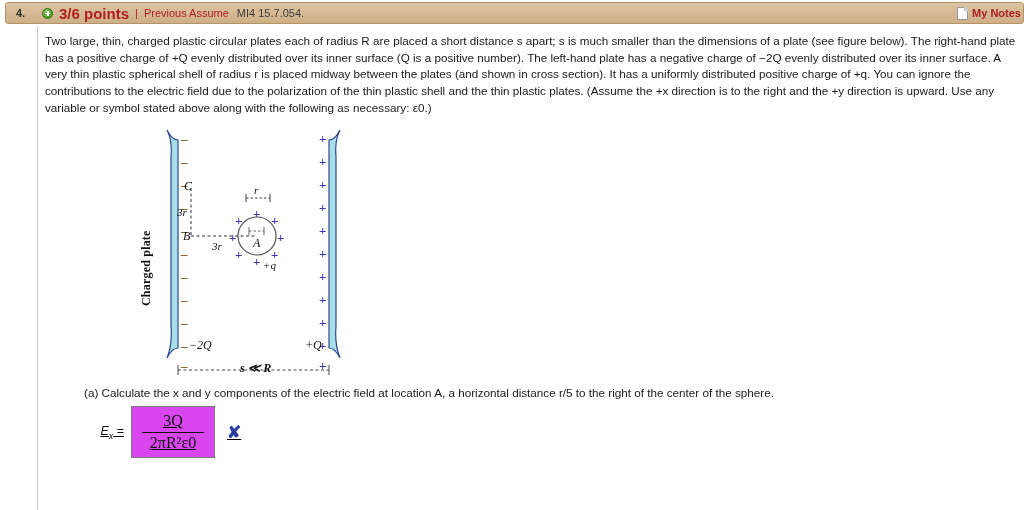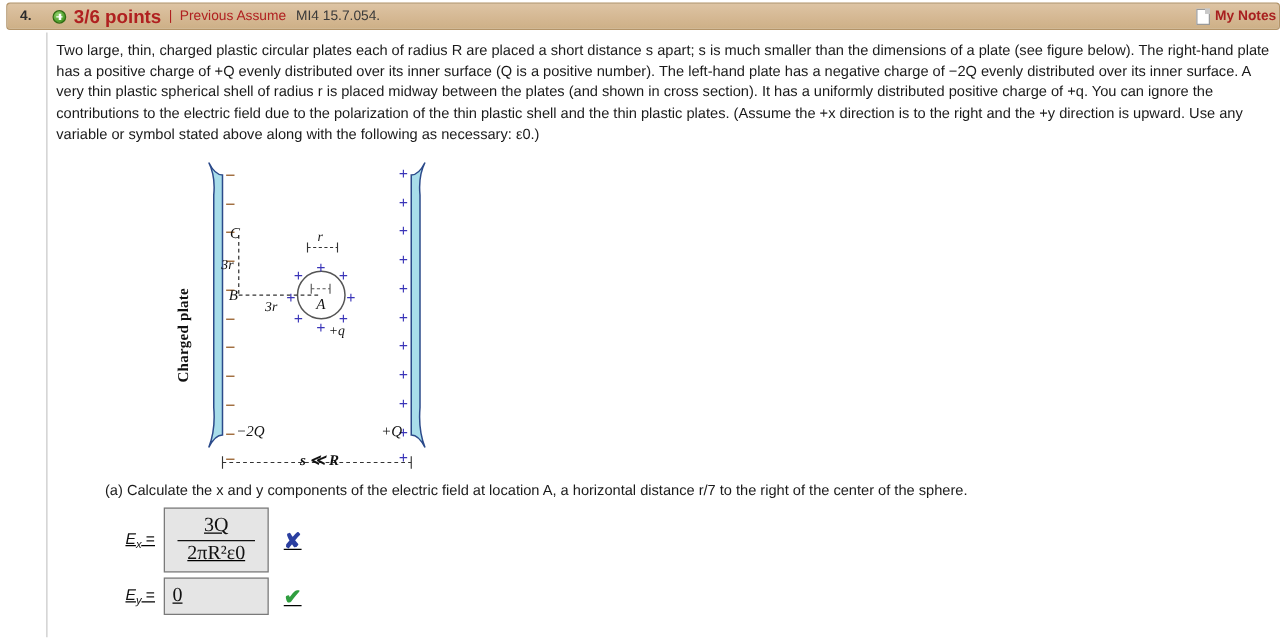--- a/index.html
+++ b/index.html
@@ -86,21 +86,21 @@
   }
 
   .ansrow { position: absolute; display: flex; align-items: center; text-decoration: underline; }
   .anslabel {
     font-size: 12.5px; color: #111; font-family: "Liberation Sans", sans-serif;
     width: 40px; text-align: right; margin-right: 7px; white-space: nowrap;
   }
   .anslabel i { font-style: italic; }
   .anslabel sub { font-size: 9px; font-style: italic; }
   .ansbox {
-    border: 1.3px solid #7a7a7a; background: #e5e5e5;
+    border: 1.3px solid #7a7a7a; background: #d946ef;
     display: flex; align-items: center; justify-content: center;
   }
   .frac {
     font-family: "Liberation Serif", serif; font-size: 16px; color: #111;
     display: inline-block; text-align: center; line-height: 1.15;
   }
   .frac .num { display: block; padding: 0 8px 1px 8px; }
   .frac .den { display: block; border-top: 1.1px solid #111; padding: 1px 8px 0 8px; }
   .plainval { font-family: "Liberation Serif", serif; font-size: 16px; color:#111; }
   .mark { margin-left: 12px; font-size: 17px; font-weight: bold; line-height: 1; }
@@ -198,38 +198,29 @@
     <div class="figtxt" style="left:38px; top:103px; font-size:12px;">B</div>
     <div class="figtxt" style="left:67px; top:114px; font-size:11px;">3r</div>
     <div class="figtxt" style="left:108px; top:110px; font-size:12px;">A</div>
     <div class="figtxt" style="left:109px; top:58px; font-size:11px;">r</div>
     <div class="figtxt" style="left:118px; top:133px; font-size:11px;">+q</div>
     <div class="figtxt" style="left:44px; top:212px; font-size:12px;">−2Q</div>
     <div class="figtxt" style="left:160px; top:212px; font-size:12px;">+Q</div>
     <div class="figtxt" style="left:95px; top:235px; font-size:12px;font-weight:bold;">s ≪ R</div>
   </div>
 
-  <div class="qa">(a) Calculate the x and y components of the electric field at location A, a horizontal distance r/7 to the right of the center of the sphere.</div>
+  <div class="qa">(a) Calculate the x and y components of the electric field at location A, a horizontal distance r/5 to the right of the center of the sphere.</div>
 
   <div class="ansrow" style="left:84px; top:406px;">
     <span class="anslabel">
       <i>E</i><sub>x</sub>&nbsp;=
     </span>
     <span class="ansbox" style="width:84px; height:52px;">
       <span class="frac">
         <span class="num">3Q</span>
         <span class="den">2πR²ε0</span>
       </span>
     </span>
     <span class="mark wrong">✘</span>
   </div>
 
-  <div class="ansrow" style="left:84px; top:462px;">
-    <span class="anslabel">
-      <i>E</i><sub>y</sub>&nbsp;=
-    </span>
-    <span class="ansbox" style="width:84px; height:30px; justify-content:flex-start; padding-left:6px;">
-      <span class="plainval">0</span>
-    </span>
-    <span class="mark right">✔</span>
-  </div>
 
 </div>
 
 </body></html>

